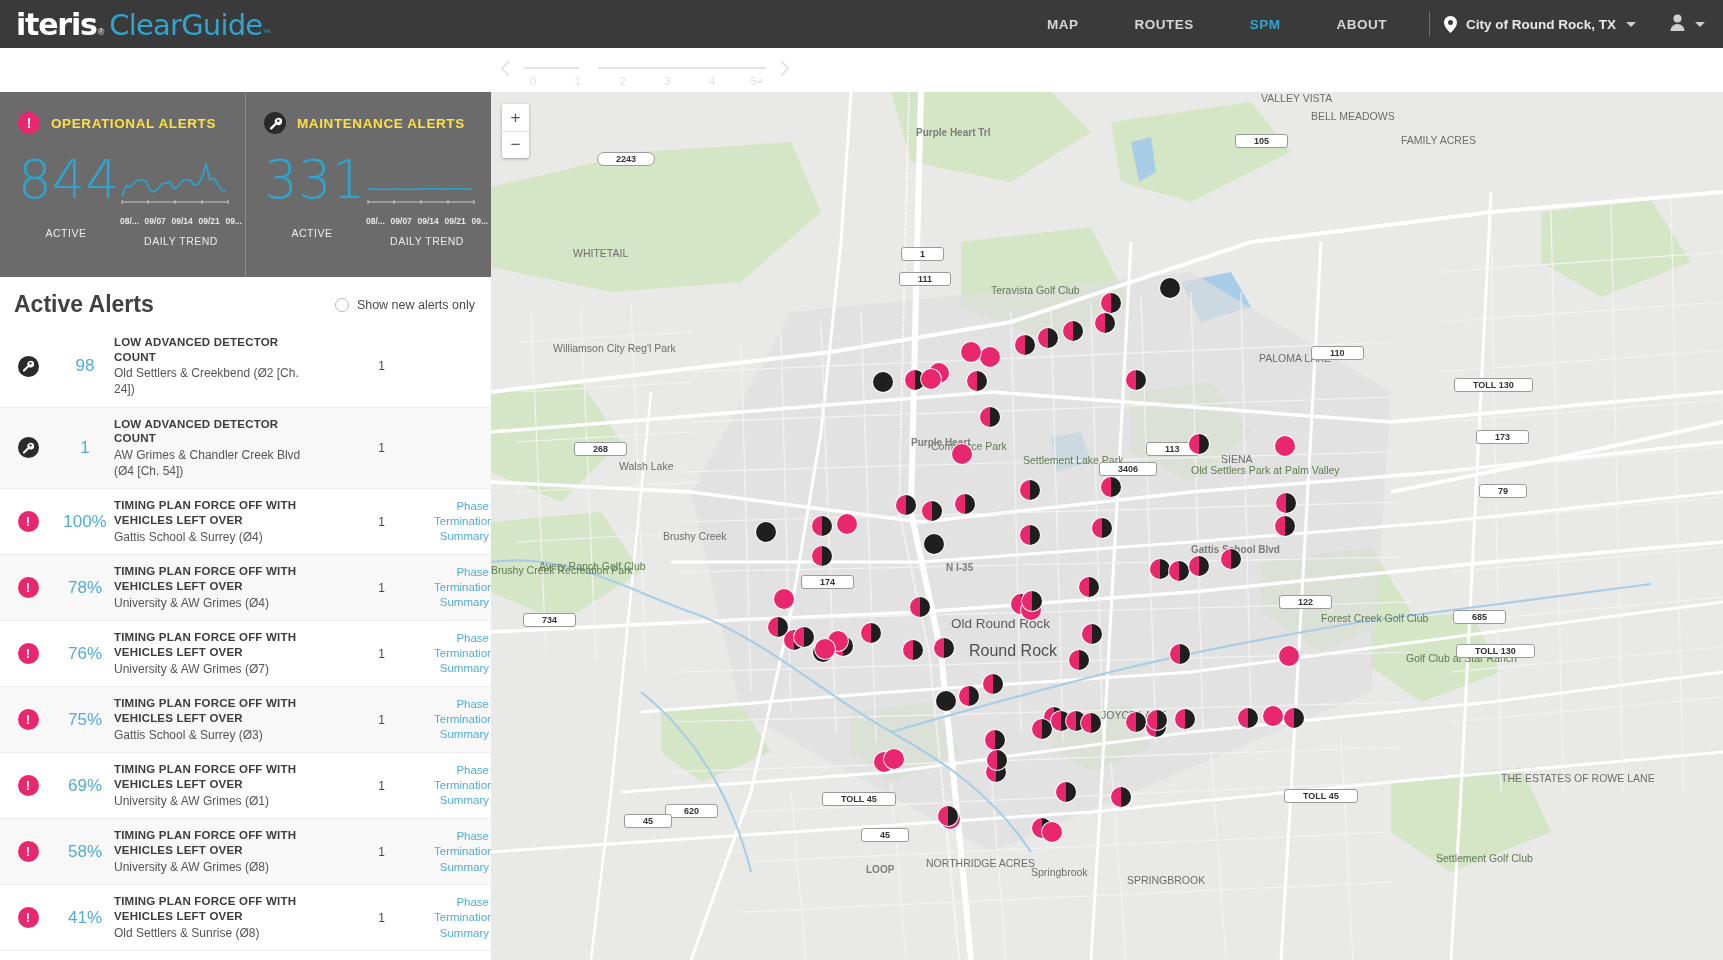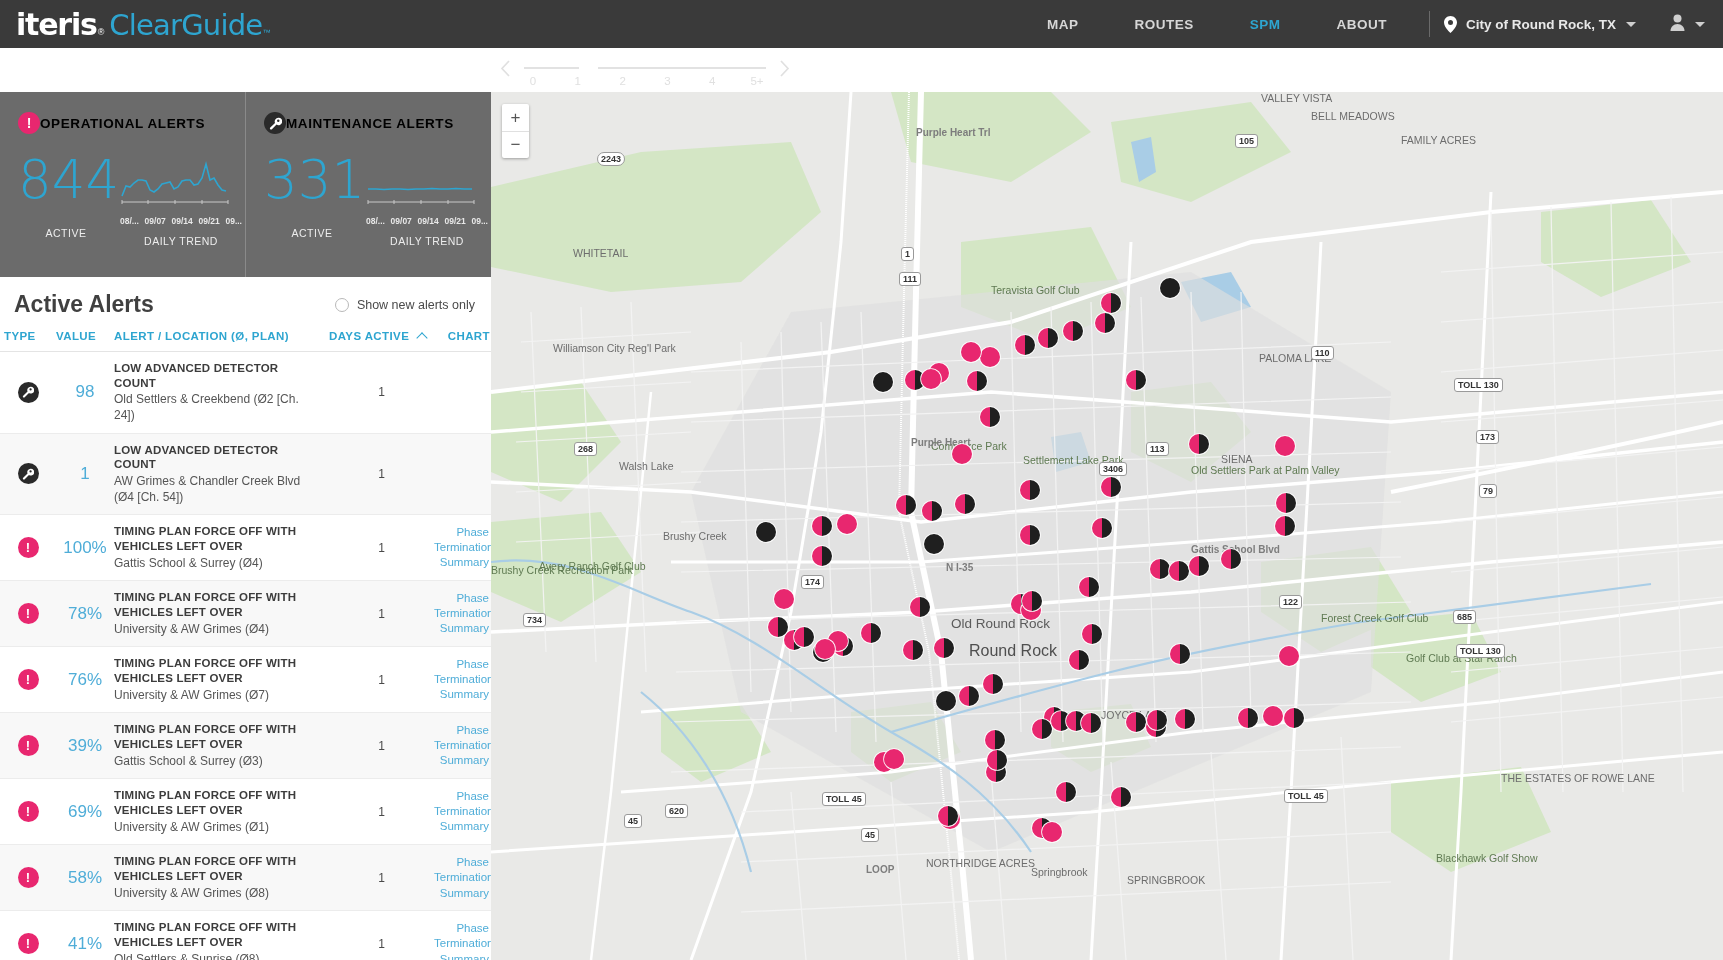--- a/index.html
+++ b/index.html
@@ -105,22 +105,22 @@
   .kpi + .kpi { border-left: 1px solid #8a8a8a; }
   .kpi-head { display: flex; align-items: center; }
   .kpi-badge {
     width: 22px; height: 22px; border-radius: 50%;
     display: flex; align-items: center; justify-content: center;
     color: #fff; font-size: 14px; font-weight: bold; flex-shrink: 0;
   }
   .kpi-badge.op { background: #e8276f; }
   .kpi-badge.mt { background: #2a2a2a; }
   .kpi-title {
-    font-size: 13.5px; font-weight: bold;
-    color: #000000; letter-spacing: 0.6px;
+    margin-left: 11px; font-size: 13.5px; font-weight: bold;
+    color: #fde047; letter-spacing: 0.6px;
   }
   .kpi-body { display: flex; align-items: flex-start; margin-top: 22px; }
   .kpi-num-col { width: 96px; text-align: center; }
   .kpi-num {
     font-size: 53px; color: #2ea5d0; line-height: 0.92;
     font-family: "DejaVu Sans", sans-serif; font-weight: 300;
   }
   .kpi-sub {
     font-size: 10.5px; color: #ededed; letter-spacing: 0.5px;
     margin-top: 22px; text-align: center;
@@ -218,21 +218,21 @@
   .zoom-btn {
     height: 27px; display: flex; align-items: center; justify-content: center;
     font-size: 17px; color: #555; cursor: pointer; font-weight: 300;
   }
   .zoom-btn + .zoom-btn { border-top: 1px solid #e0e0e0; }
 
   .marker { position: absolute; z-index: 20; }
   .shield {
     position: absolute; background: #fff; border: 1px solid #9a9a9a;
     border-radius: 3px; font-size: 9px; color: #333; font-weight: bold;
-    padding: 1px 3px; z-index: 12; white-space: nowrap;
+    padding: 1px 18px; z-index: 12; white-space: nowrap;
   }
   .shield.oval { border-radius: 8px; }
   .maplabel {
     position: absolute; font-size: 10.5px; color: #6d6d6d;
     z-index: 11; white-space: nowrap; text-align: center;
     line-height: 1.15;
   }
   .maplabel.big { font-size: 13.5px; color: #5b5b5b; }
   .maplabel.city { font-size: 16px; color: #4f4f4f; }
   .maplabel.green { color: #5f7a52; }
@@ -381,30 +381,20 @@
 
     <div class="alerts-head">
       <div class="alerts-title">Active Alerts</div>
       <div class="newonly">
         <span class="radio-o"></span>
         <span class="newonly-lbl">Show new alerts only</span>
       </div>
     </div>
 
     <div class="tbl">
-      <div class="thead">
-        <div class="th th-type">TYPE</div>
-        <div class="th th-value">VALUE</div>
-        <div class="th th-alert">ALERT / LOCATION (Ø, PLAN)</div>
-        <div class="th th-days">
-          <span>DAYS ACTIVE</span>
-          <span class="sort-arrow"></span>
-        </div>
-        <div class="th th-chart">CHART</div>
-      </div>
       <div id="rows">
           <div class="trow">
             <div class="td-type">
               <div class="type-badge mt">
                 <svg width="12" height="12" viewBox="0 0 16 16">
                   <path d="M11.5 1a4.5 4.5 0 0 0-4.1 6.3L1.6 13a1.4 1.4 0 0 0 2 2l5.7-5.8A4.5 4.5 0 1 0 11.5 1z" fill="#fff"></path>
                   <circle cx="11.4" cy="4.6" r="1.5" fill="#2a2a2a"></circle>
                 </svg>
               </div>
             </div>
@@ -466,21 +456,21 @@
               <div class="alert-name">TIMING PLAN FORCE OFF WITH VEHICLES LEFT OVER</div>
               <div class="alert-loc">University &amp; AW Grimes (Ø7)</div>
             </div>
             <div class="td-days">1</div>
             <div class="td-chart">Phase Termination Summary</div>
           </div>
           <div class="trow alt">
             <div class="td-type">
               <div class="type-badge op">!</div>
             </div>
-            <div class="td-value">39%</div>
+            <div class="td-value">75%</div>
             <div class="td-alert">
               <div class="alert-name">TIMING PLAN FORCE OFF WITH VEHICLES LEFT OVER</div>
               <div class="alert-loc">Gattis School &amp; Surrey (Ø3)</div>
             </div>
             <div class="td-days">1</div>
             <div class="td-chart">Phase Termination Summary</div>
           </div>
           <div class="trow">
             <div class="td-type">
               <div class="type-badge op">!</div>
@@ -614,21 +604,21 @@
         <div class="maplabel green" style="left: 0px; top: 472px;">Brushy Creek Recreation Park</div>
         <div class="maplabel big" style="left: 460px; top: 524px;">Old Round Rock</div>
         <div class="maplabel city" style="left: 478px; top: 550px;">Round Rock</div>
         <div class="maplabel" style="left: 610px; top: 617px;">JOYCE LANE</div>
         <div class="maplabel green" style="left: 830px; top: 520px;">Forest Creek Golf Club</div>
         <div class="maplabel green" style="left: 915px; top: 560px;">Golf Club at Star Ranch</div>
         <div class="maplabel" style="left: 1010px; top: 680px;">THE ESTATES OF ROWE LANE</div>
         <div class="maplabel" style="left: 435px; top: 765px;">NORTHRIDGE ACRES</div>
         <div class="maplabel" style="left: 540px; top: 774px;">Springbrook</div>
         <div class="maplabel" style="left: 636px; top: 782px;">SPRINGBROOK</div>
-        <div class="maplabel green" style="left: 945px; top: 760px;">Blackhawk Golf Show</div>
+        <div class="maplabel green" style="left: 945px; top: 760px;">Settlement Golf Club</div>
         <div class="maplabel road" style="left: 375px; top: 772px;">LOOP</div>
         <div class="maplabel road" style="left: 425px; top: 35px;">Purple Heart Trl</div>
         <div class="maplabel road" style="left: 420px; top: 345px;">Purple Heart</div>
         <div class="maplabel road" style="left: 455px; top: 470px;">N I-35</div>
         <div class="maplabel road" style="left: 700px; top: 452px;">Gattis School Blvd</div>
       </div>
     <div id="map-shields">
         <div class="shield oval" style="left: 106px; top: 60px;">2243</div>
         <div class="shield" style="left: 744px; top: 42px;">105</div>
         <div class="shield" style="left: 410px; top: 155px;">1</div>

